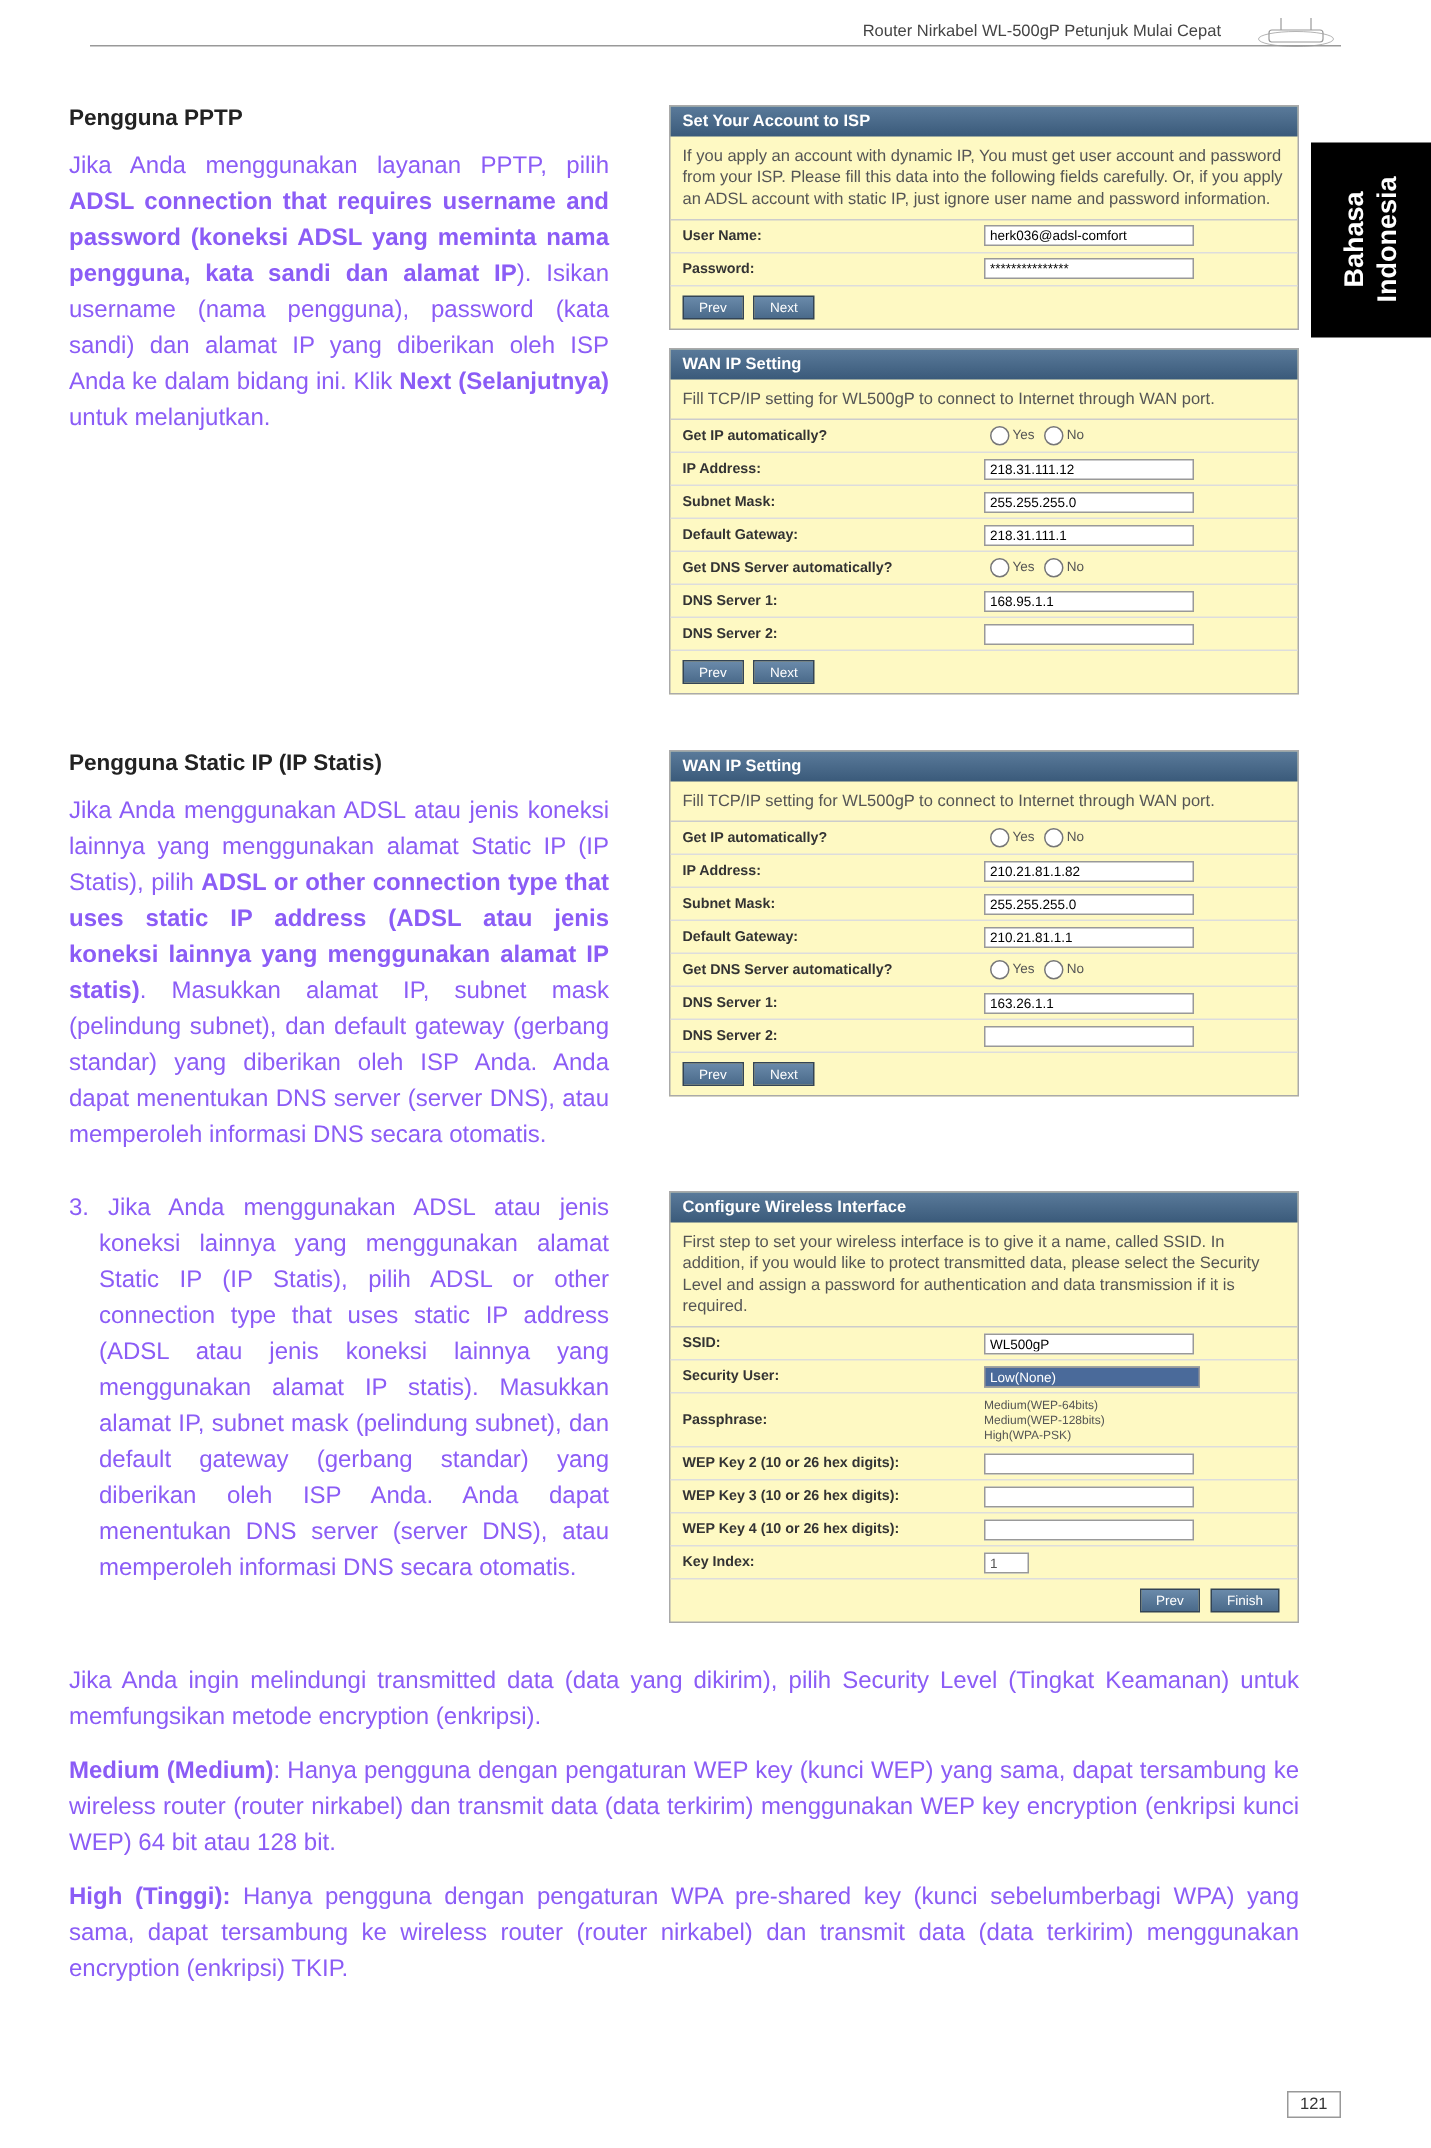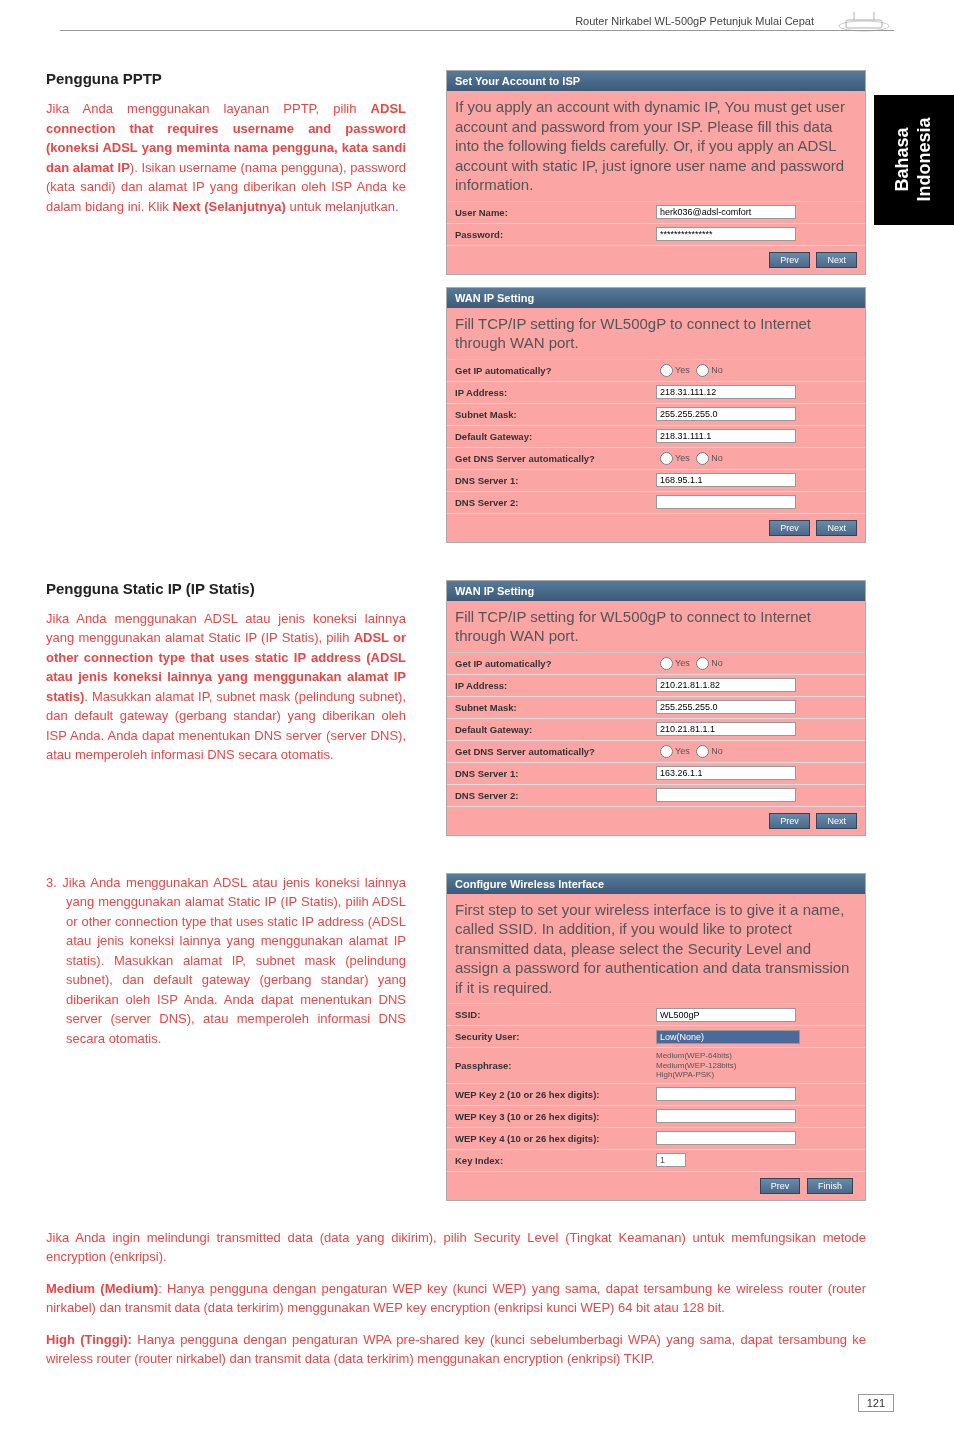--- a/index.html
+++ b/index.html
@@ -14,32 +14,32 @@
   .side-tab { position: absolute; right: 0; top: 95px; width: 80px; height: 130px; background: #000; display: flex; align-items: center; justify-content: center; }
   .side-tab-text { color: #fff; font-weight: bold; font-size: 18px; transform: rotate(-90deg); white-space: nowrap; line-height: 1.2; text-align: center; }
   
   .content { position: absolute; left: 46px; top: 70px; width: 820px; }
   
   .section { margin-bottom: 25px; overflow: hidden; }
   .section-left { float: left; width: 380px; padding-right: 20px; }
   .section-right { float: right; width: 420px; }
   
   h2 { font-size: 15px; font-weight: bold; margin-bottom: 12px; color: #222; }
-  p { font-size: 13px; line-height: 1.5; color: #ef4444; text-align: justify; }
+  p { font-size: 16px; line-height: 1.5; color: #8b5cf6; text-align: justify; }
   .bold { font-weight: bold; }
   
-  .panel { border: 1px solid #aaa; background: #fca5a5; margin-bottom: 12px; font-size: 10px; }
+  .panel { border: 1px solid #aaa; background: #fef9c3; margin-bottom: 12px; font-size: 10px; }
   .panel-header { background: linear-gradient(#5a7a9a, #3a5a7a); color: #fff; padding: 4px 8px; font-size: 11px; font-weight: bold; }
-  .panel-desc { padding: 6px 8px; font-size: 15px; color: #555; line-height: 1.3; border-bottom: 1px solid #ccc; }
+  .panel-desc { padding: 6px 8px; font-size: 11px; color: #555; line-height: 1.3; border-bottom: 1px solid #ccc; }
   .panel-row { display: flex; padding: 3px 8px; border-bottom: 1px solid #ddd; align-items: center; min-height: 22px; }
   .panel-row:last-child { border-bottom: none; }
   .panel-label { flex: 1; font-size: 9.5px; color: #333; font-weight: bold; }
   .panel-value { flex: 1; font-size: 9.5px; color: #555; }
   .panel-value input[type="text"], .panel-value input[type="password"] { width: 140px; border: 1px solid #999; font-size: 9px; padding: 1px 3px; background: #fff; }
-  .panel-buttons { text-align: right; padding: 6px; }
+  .panel-buttons { text-align: left; padding: 6px; }
   .btn { display: inline-block; background: linear-gradient(#6a8aaa, #4a6a8a); color: #fff; font-size: 9px; padding: 2px 10px; border: 1px solid #345; margin: 0 2px; }
   .radio-group { font-size: 9px; }
   .radio-group input { margin: 0 2px 0 4px; vertical-align: middle; }
   
   .numbered-item { margin-top: 15px; overflow: hidden; }
   .numbered-left { float: left; width: 380px; padding-right: 20px; padding-left: 20px; text-indent: -20px; }
   .numbered-right { float: right; width: 420px; }
   
   .full-width { clear: both; margin-top: 15px; }
   .full-width p { margin-bottom: 12px; }

